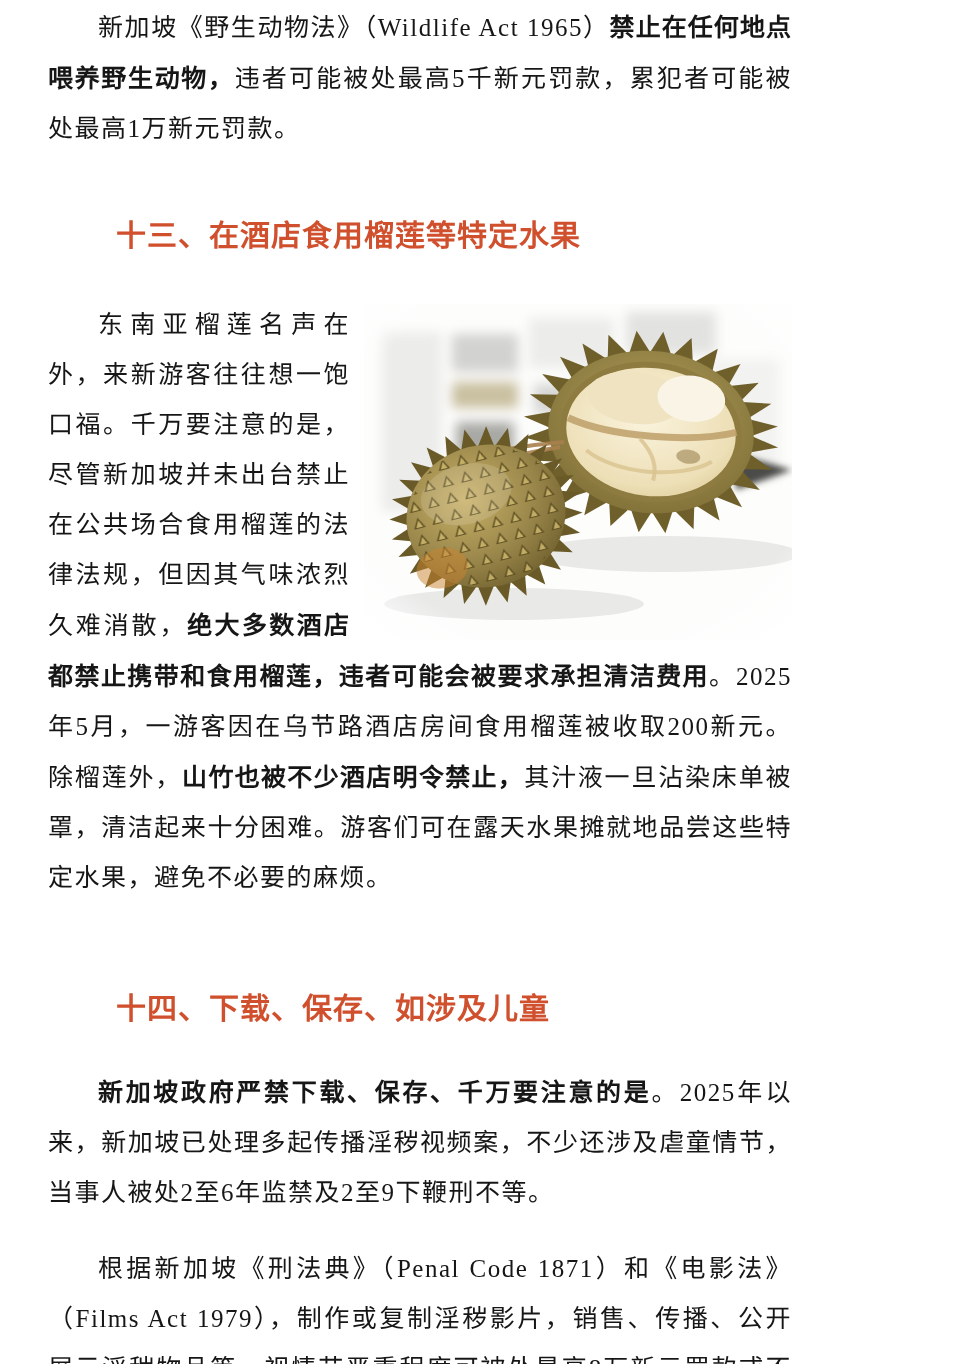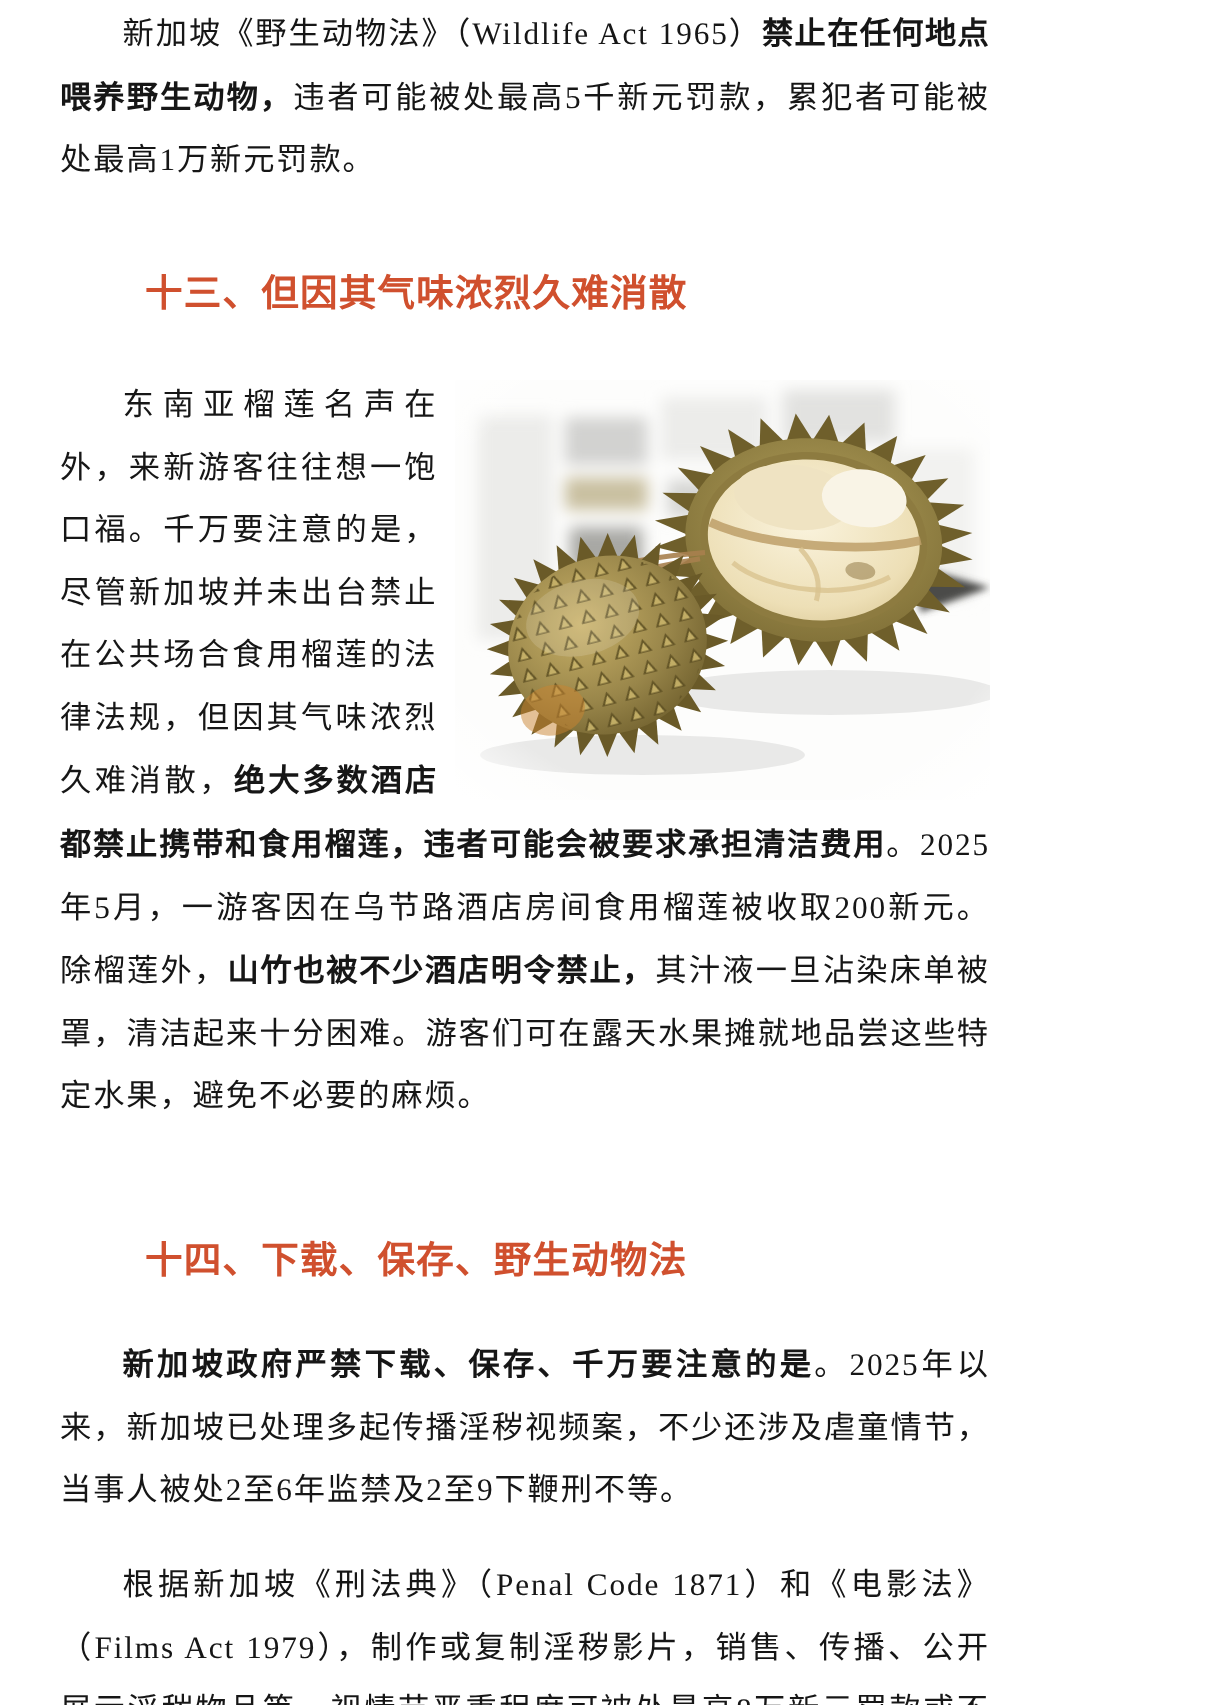--- a/index.html
+++ b/index.html
@@ -59,21 +59,21 @@
 </style>
 </head>
 <body>
 
 <article class="page">
 
   <p class="para p-wildlife">
     <span>新加坡《野生动物法》（Wildlife Act 1965）</span><span class="b">禁止在任何地点喂养野生动物，</span><span>违者可能被处最高5千新元罚款，累犯者可能被处最高1万新元罚款。</span>
   </p>
 
-  <h2 class="section-heading h13">十三、但因其气味浓烈久难消散</h2>
+  <h2 class="section-heading h13">十三、在酒店食用榴莲等特定水果</h2>
 
   <p class="para p-durian">
     <span class="photo-float">
       <svg viewBox="0 0 428 336" xmlns="http://www.w3.org/2000/svg">
         <defs>
           <filter id="b6" x="-30%" y="-30%" width="160%" height="160%">
               <feGaussianBlur stdDeviation="6"></feGaussianBlur>
             </filter>
           <filter id="b3" x="-30%" y="-30%" width="160%" height="160%">
               <feGaussianBlur stdDeviation="3"></feGaussianBlur>
@@ -163,21 +163,21 @@
           <ellipse rx="78" ry="69" fill="url(#pSpk)" opacity="0.9"></ellipse>
           <ellipse cx="-14" cy="-26" rx="46" ry="30" fill="#ffffff" opacity="0.14"></ellipse>
           <ellipse cx="-55" cy="40" rx="26" ry="20" fill="#c98330" opacity="0.5"></ellipse>
         </g>
 
         <rect width="428" height="336" fill="url(#gVig)"></rect>
       </svg>
     </span><span>东南亚榴莲名声在外，来新游客往往想一饱口福。千万要注意的是，尽管新加坡并未出台禁止在公共场合食用榴莲的法律法规，但因其气味浓烈久难消散，</span><span class="b">绝大多数酒店都禁止携带和食用榴莲，违者可能会被要求承担清洁费用</span><span>。2025年5月，一游客因在乌节路酒店房间食用榴莲被收取200新元。除榴莲外，</span><span class="b">山竹也被不少酒店明令禁止，</span><span>其汁液一旦沾染床单被罩，清洁起来十分困难。游客们可在露天水果摊就地品尝这些特定水果，避免不必要的麻烦。</span>
   </p>
 
-  <h2 class="section-heading h14">十四、下载、保存、野生动物法</h2>
+  <h2 class="section-heading h14">十四、下载、保存、如涉及儿童</h2>
 
   <p class="para p-porn">
     <span class="b">新加坡政府严禁下载、保存、千万要注意的是</span><span>。2025年以来，新加坡已处理多起传播淫秽视频案，不少还涉及虐童情节，当事人被处2至6年监禁及2至9下鞭刑不等。</span>
   </p>
 
   <p class="para p-penal">
     <span>根据新加坡《刑法典》（Penal Code 1871）和《电影法》（Films Act 1979），制作或复制淫秽影片，销售、传播、公开展示淫秽物品等，视情节严重程度可被处最高8万新元罚款或不超过2年监禁，或两者并处。如涉及儿童，甚或被处鞭刑。</span>
   </p>
 
 </article>

